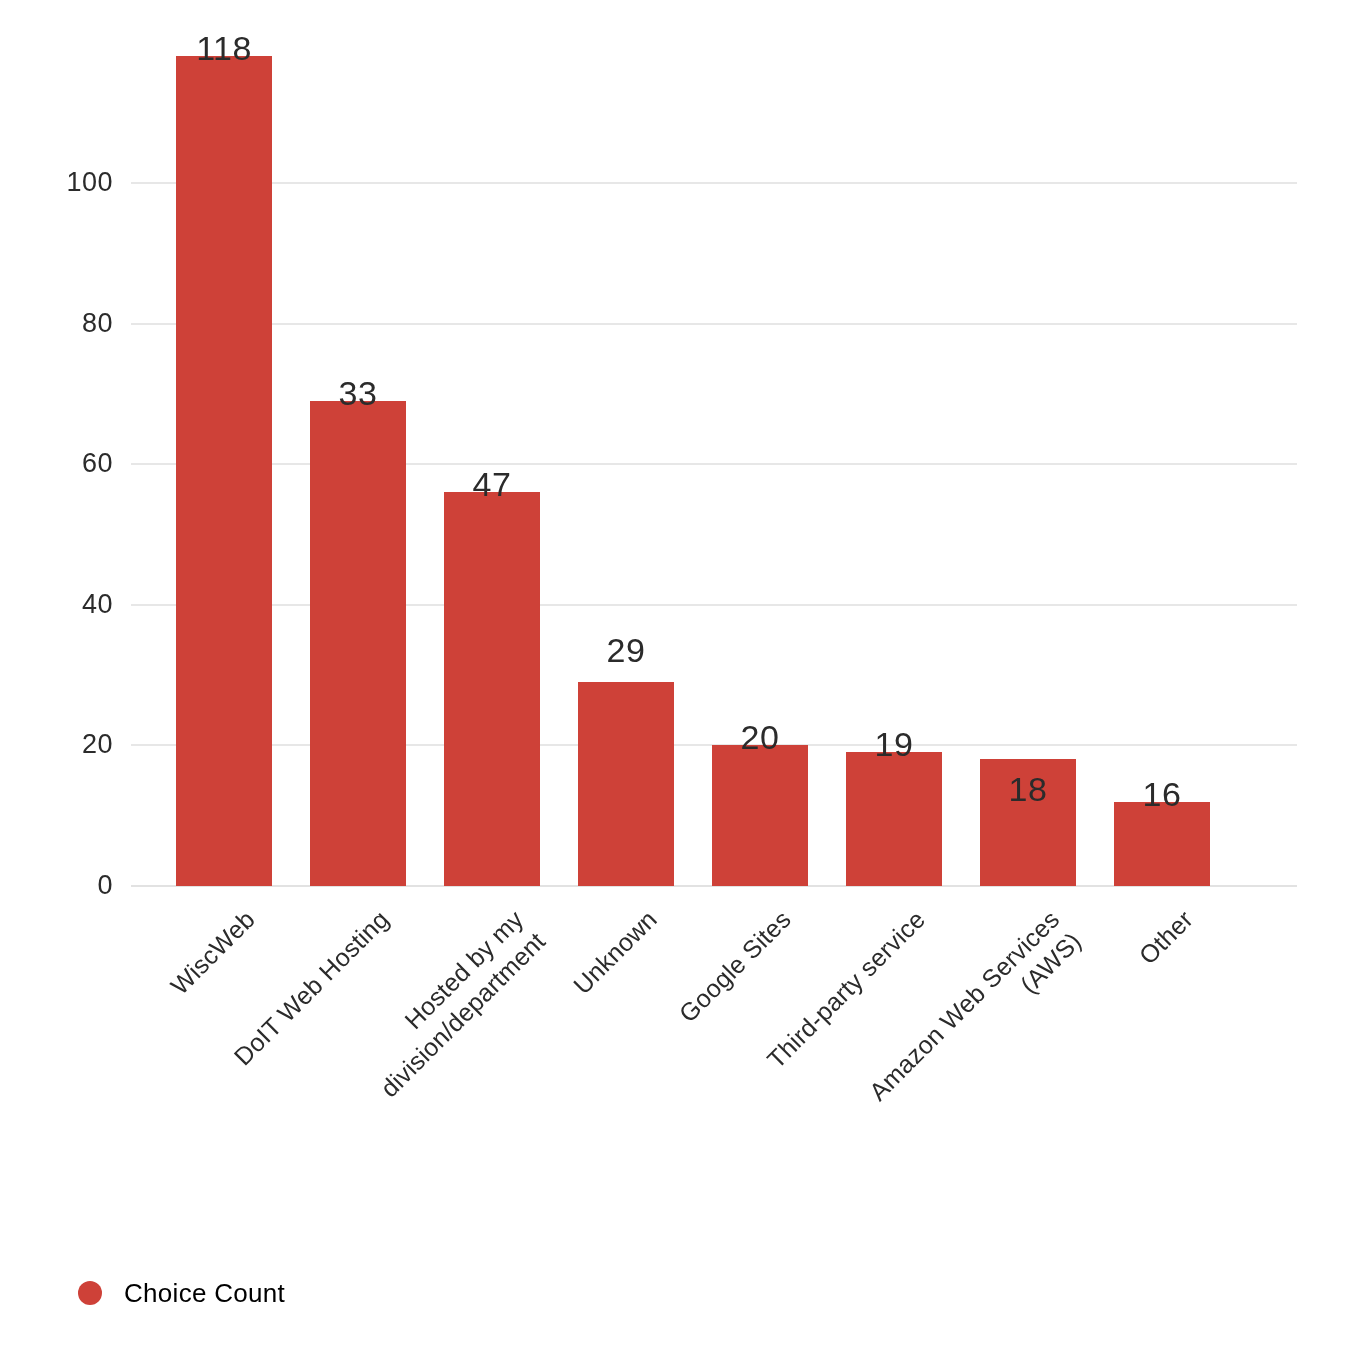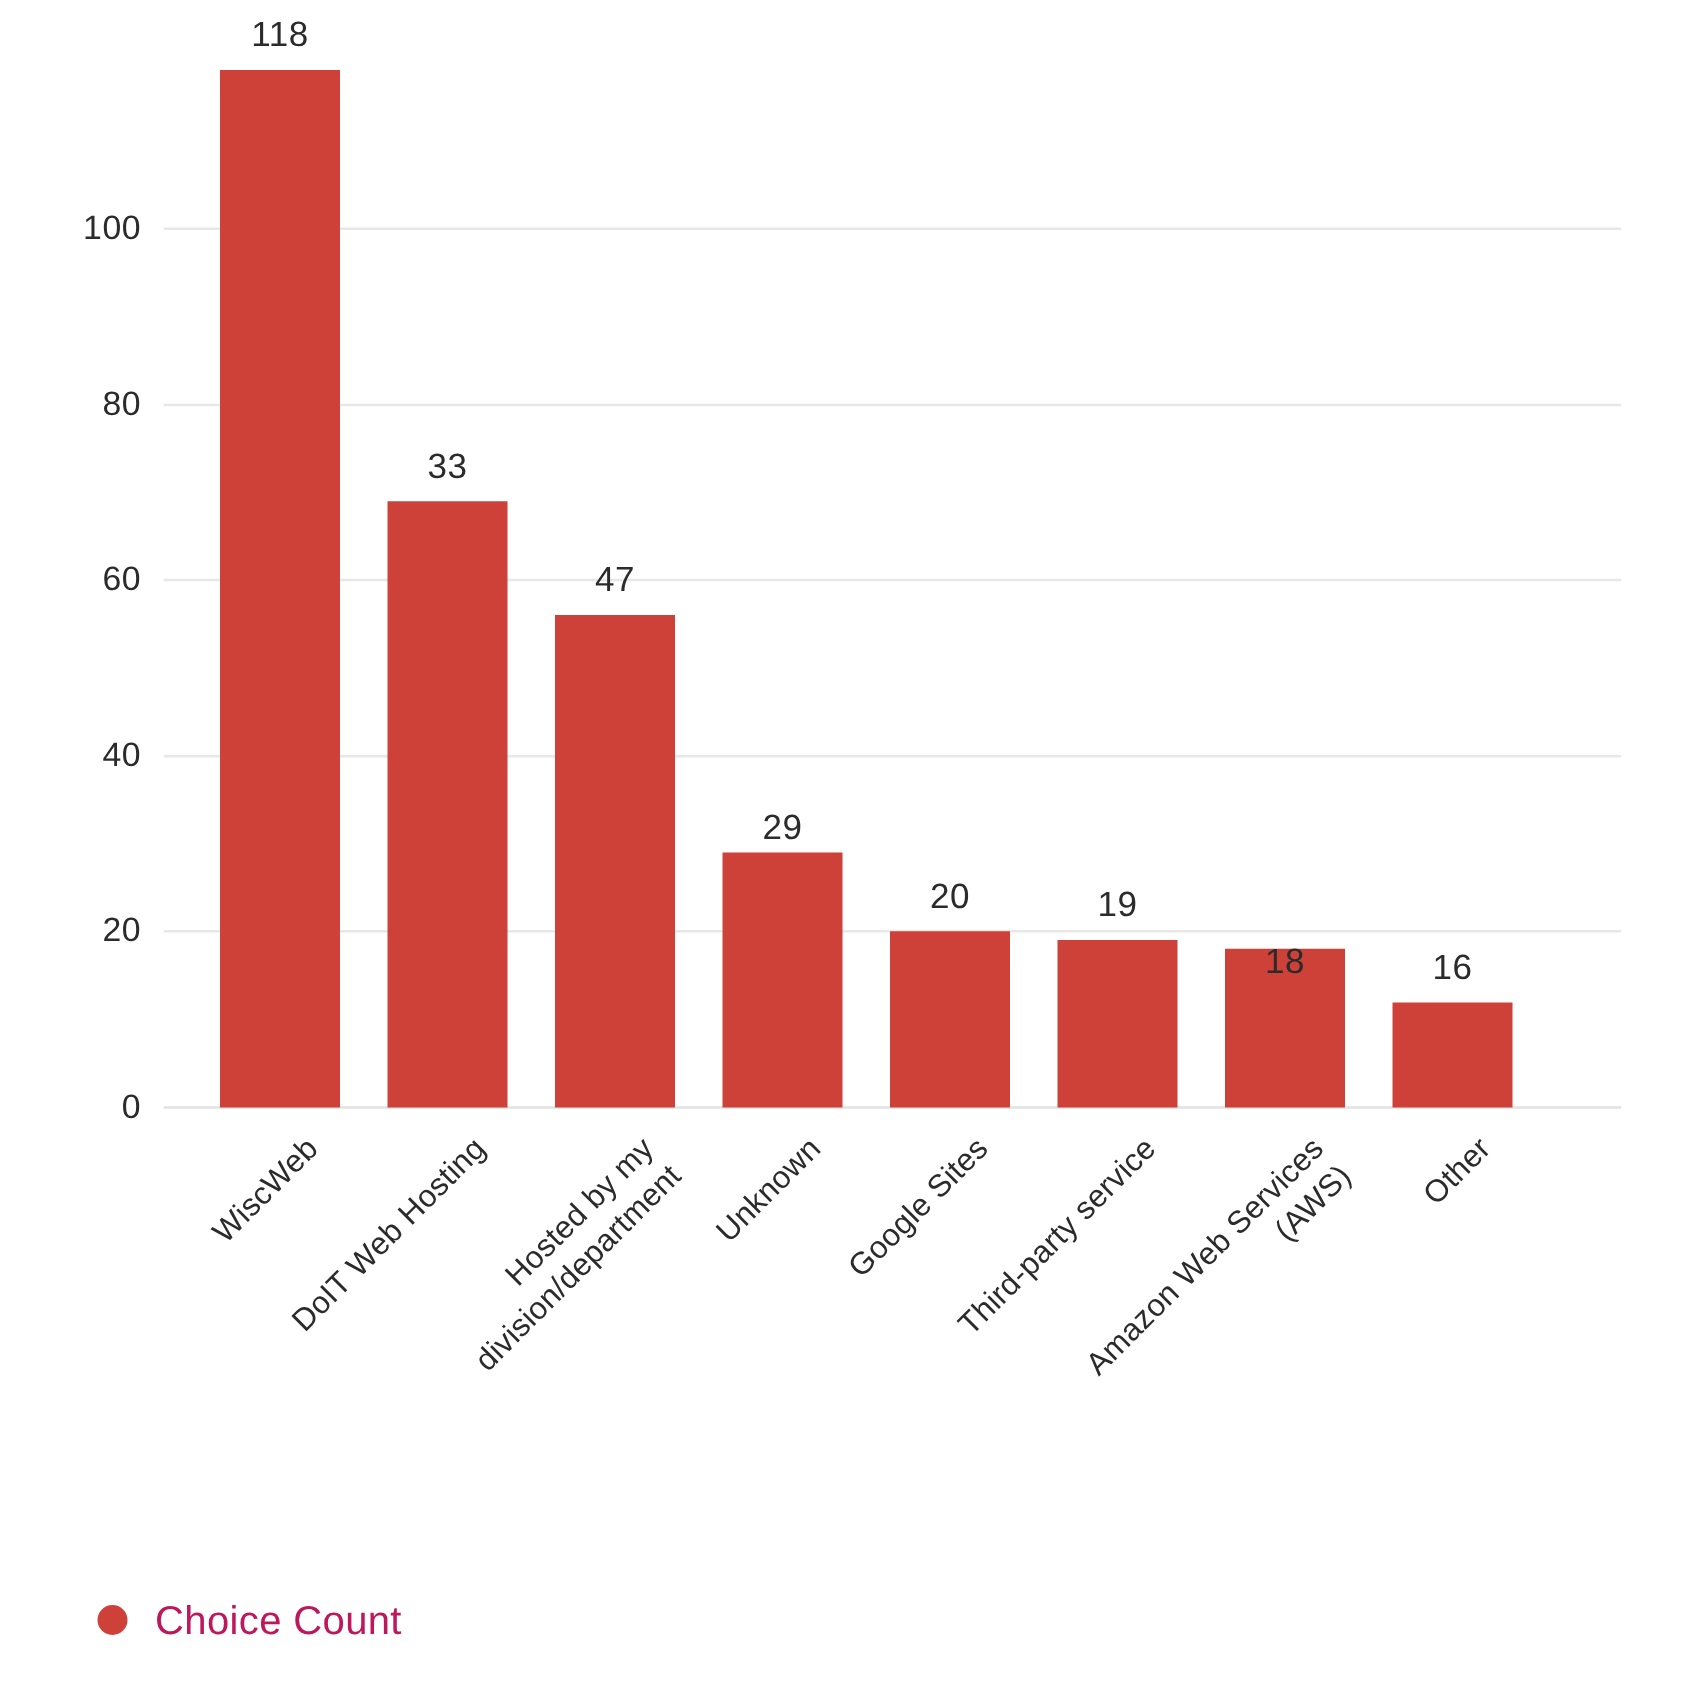--- a/index.html
+++ b/index.html
@@ -58,24 +58,25 @@
     position: absolute;
     left: 0;
     top: 0;
     width: 1358px;
     height: 886px;
   }
   .barvalue {
     position: absolute;
     width: 96px;
     text-align: center;
-    font-size: 28px;
+    font-size: 34px;
     color: #2b2b2b;
     line-height: 1;
     letter-spacing: 0.5px;
+    margin-top: 17px;
   }
 
   
   #xlabels {
     position: absolute;
     left: 0;
     top: 886px;
     width: 1358px;
     height: 380px;
   }
@@ -113,22 +114,22 @@
     gap: 22px;
   }
   .legend-dot {
     width: 24px;
     height: 24px;
     border-radius: 50%;
     background: #ce4138;
     flex: none;
   }
   .legend-label {
-    font-size: 32px;
-    color: #be185d;
+    font-size: 26px;
+    color: #000000;
     letter-spacing: 0.3px;
     line-height: 1;
   }
 </style>
 </head>
 <body>
 
 <div id="root">
 
   <div id="plot">
@@ -152,21 +153,21 @@
       </div>
 
     <div id="bars">
         <div class="bar" title="WiscWeb: 118" style="left: 176px; height: 829.54px; background: rgb(206, 65, 56);"></div>
         <div class="barvalue" style="left: 176px; top: 14.46px;">118</div>
         <div class="bar" title="DoIT Web Hosting: 69" style="left: 310px; height: 485.07px; background: rgb(206, 65, 56);"></div>
         <div class="barvalue" style="left: 310px; top: 358.93px;">33</div>
         <div class="bar" title="Hosted by my division/department: 56" style="left: 444px; height: 393.68px; background: rgb(206, 65, 56);"></div>
         <div class="barvalue" style="left: 444px; top: 450.32px;">47</div>
         <div class="bar" title="Unknown: 29" style="left: 578px; height: 203.87px; background: rgb(206, 65, 56);"></div>
-        <div class="barvalue" style="left: 578px; top: 648px;">29</div>
+        <div class="barvalue" style="left: 578px; top: 616px;">29</div>
         <div class="bar" title="Google Sites: 20" style="left: 712px; height: 140.6px; background: rgb(206, 65, 56);"></div>
         <div class="barvalue" style="left: 712px; top: 703.4px;">20</div>
         <div class="bar" title="Third-party service: 19" style="left: 846px; height: 133.57px; background: rgb(206, 65, 56);"></div>
         <div class="barvalue" style="left: 846px; top: 710.43px;">19</div>
         <div class="bar" title="Amazon Web Services (AWS): 18" style="left: 980px; height: 126.54px; background: rgb(206, 65, 56);"></div>
         <div class="barvalue" style="left: 980px; top: 755px;">18</div>
         <div class="bar" title="Other: 12" style="left: 1114px; height: 84.36px; background: rgb(206, 65, 56);"></div>
         <div class="barvalue" style="left: 1114px; top: 759.64px;">16</div>
       </div>
 

